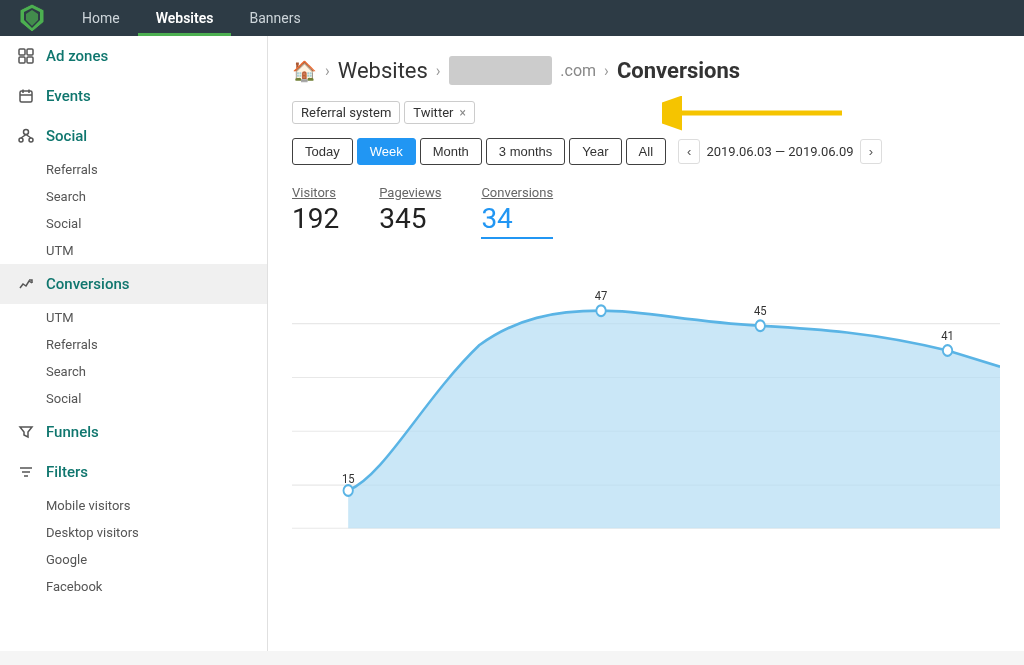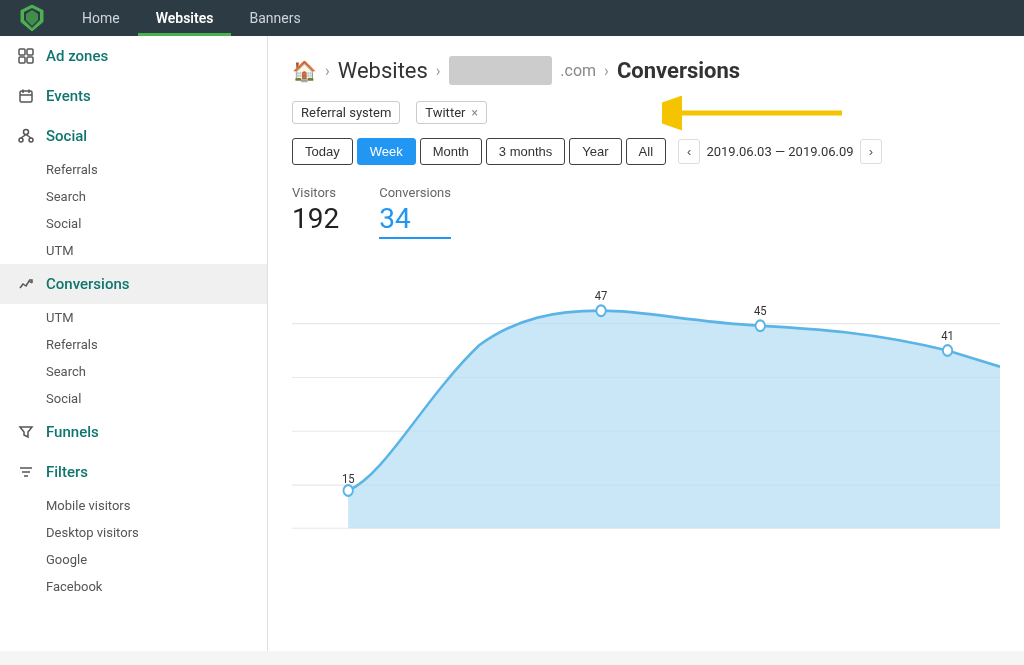--- a/index.html
+++ b/index.html
@@ -117,21 +117,21 @@
       background: #ddd;
       color: transparent;
       border-radius: 3px;
       padding: 0 4px;
     }
     .breadcrumb-item.bold { font-weight: 700; }
 
     
     .filter-tags {
       display: flex;
-      gap: 16px;
+      gap: 4px;
       margin-bottom: 14px;
       align-items: center;
     }
     .filter-tag {
       border: 1px solid #ccc;
       border-radius: 3px;
       padding: 3px 8px;
       font-size: 13px;
       color: #333;
       background: #fff;
@@ -189,20 +189,21 @@
     .stats-row {
       display: flex;
       gap: 40px;
       margin-bottom: 20px;
     }
     .stat-item {}
     .stat-label {
       font-size: 13px;
       color: #666;
       margin-bottom: 2px;
+      text-decoration: underline;
     }
     .stat-value {
       font-size: 28px;
       font-weight: 400;
       color: #222;
     }
     .stat-item.active .stat-value {
       color: #2196f3;
       border-bottom: 2px solid #2196f3;
       padding-bottom: 2px;
@@ -390,20 +391,24 @@
         <button class="date-nav-btn">›</button>
       </div>
     </div>
 
     
     <div class="stats-row">
       <div class="stat-item">
         <div class="stat-label">Visitors</div>
         <div class="stat-value">192</div>
       </div>
+      <div class="stat-item">
+        <div class="stat-label">Pageviews</div>
+        <div class="stat-value">345</div>
+      </div>
       <div class="stat-item active">
         <div class="stat-label">Conversions</div>
         <div class="stat-value">34</div>
       </div>
     </div>
 
     
     <div class="chart-area">
       <svg class="chart-svg" viewBox="0 0 756 260" preserveAspectRatio="none">
 

